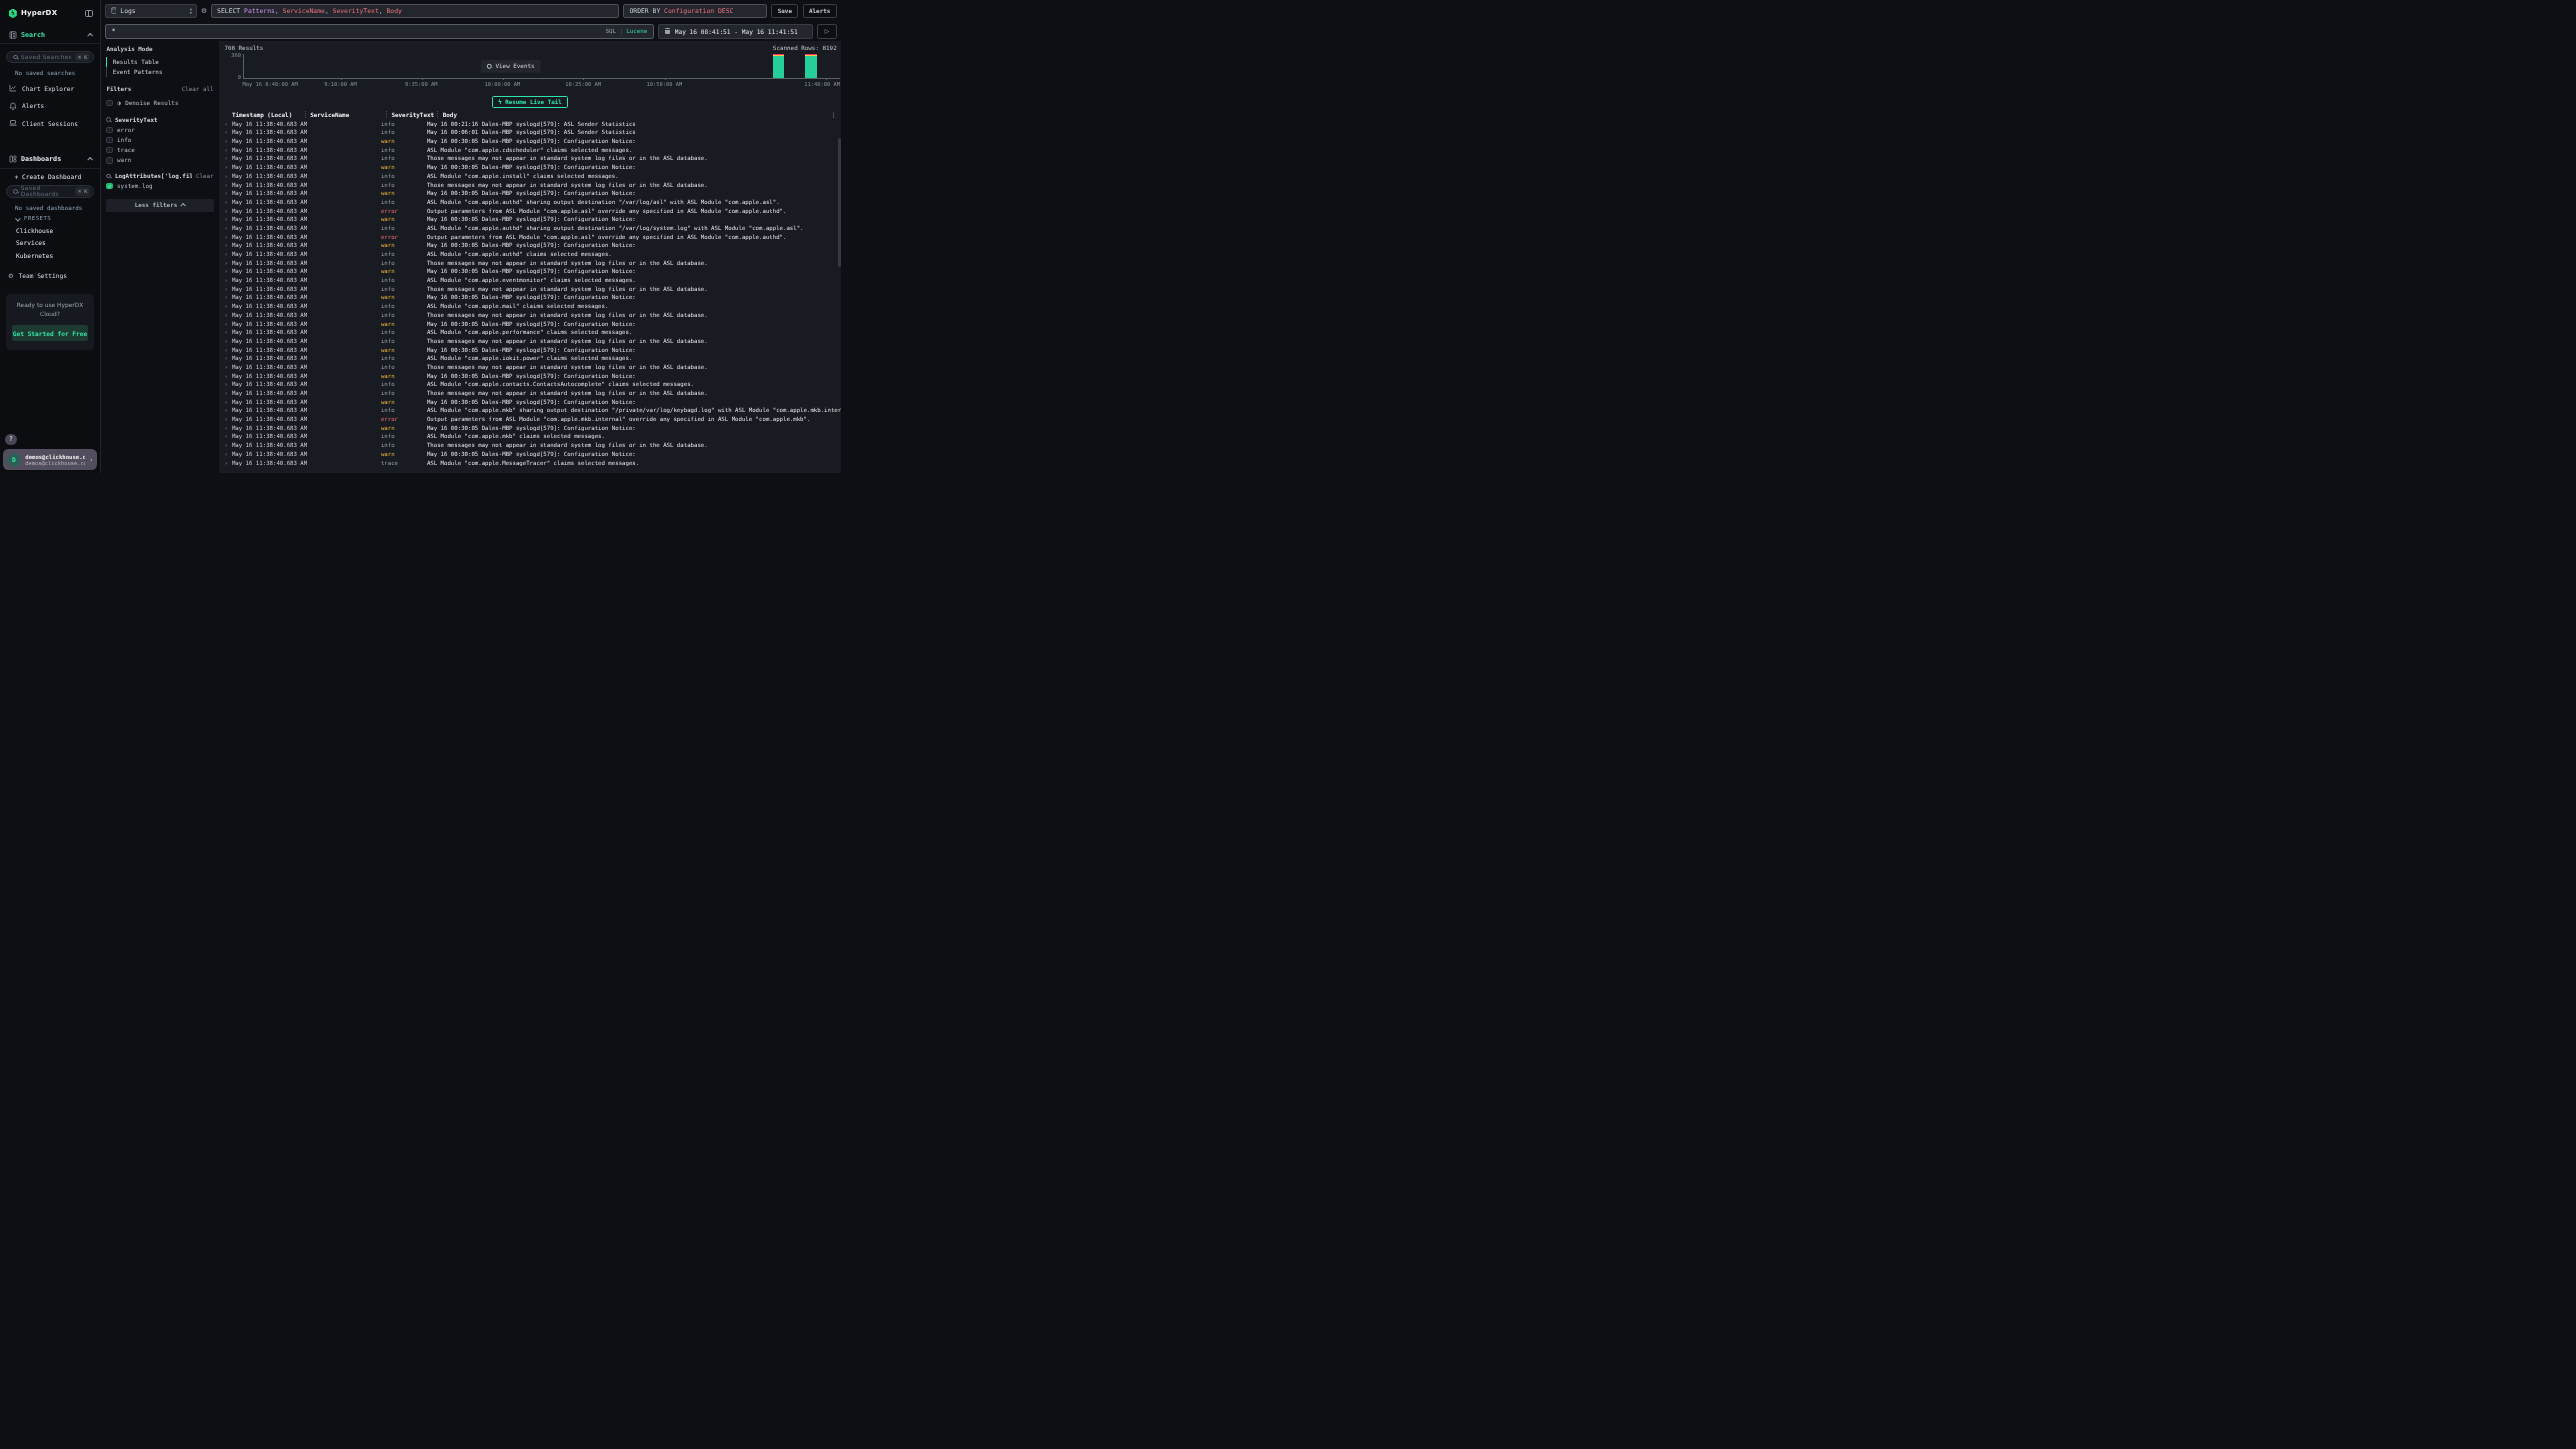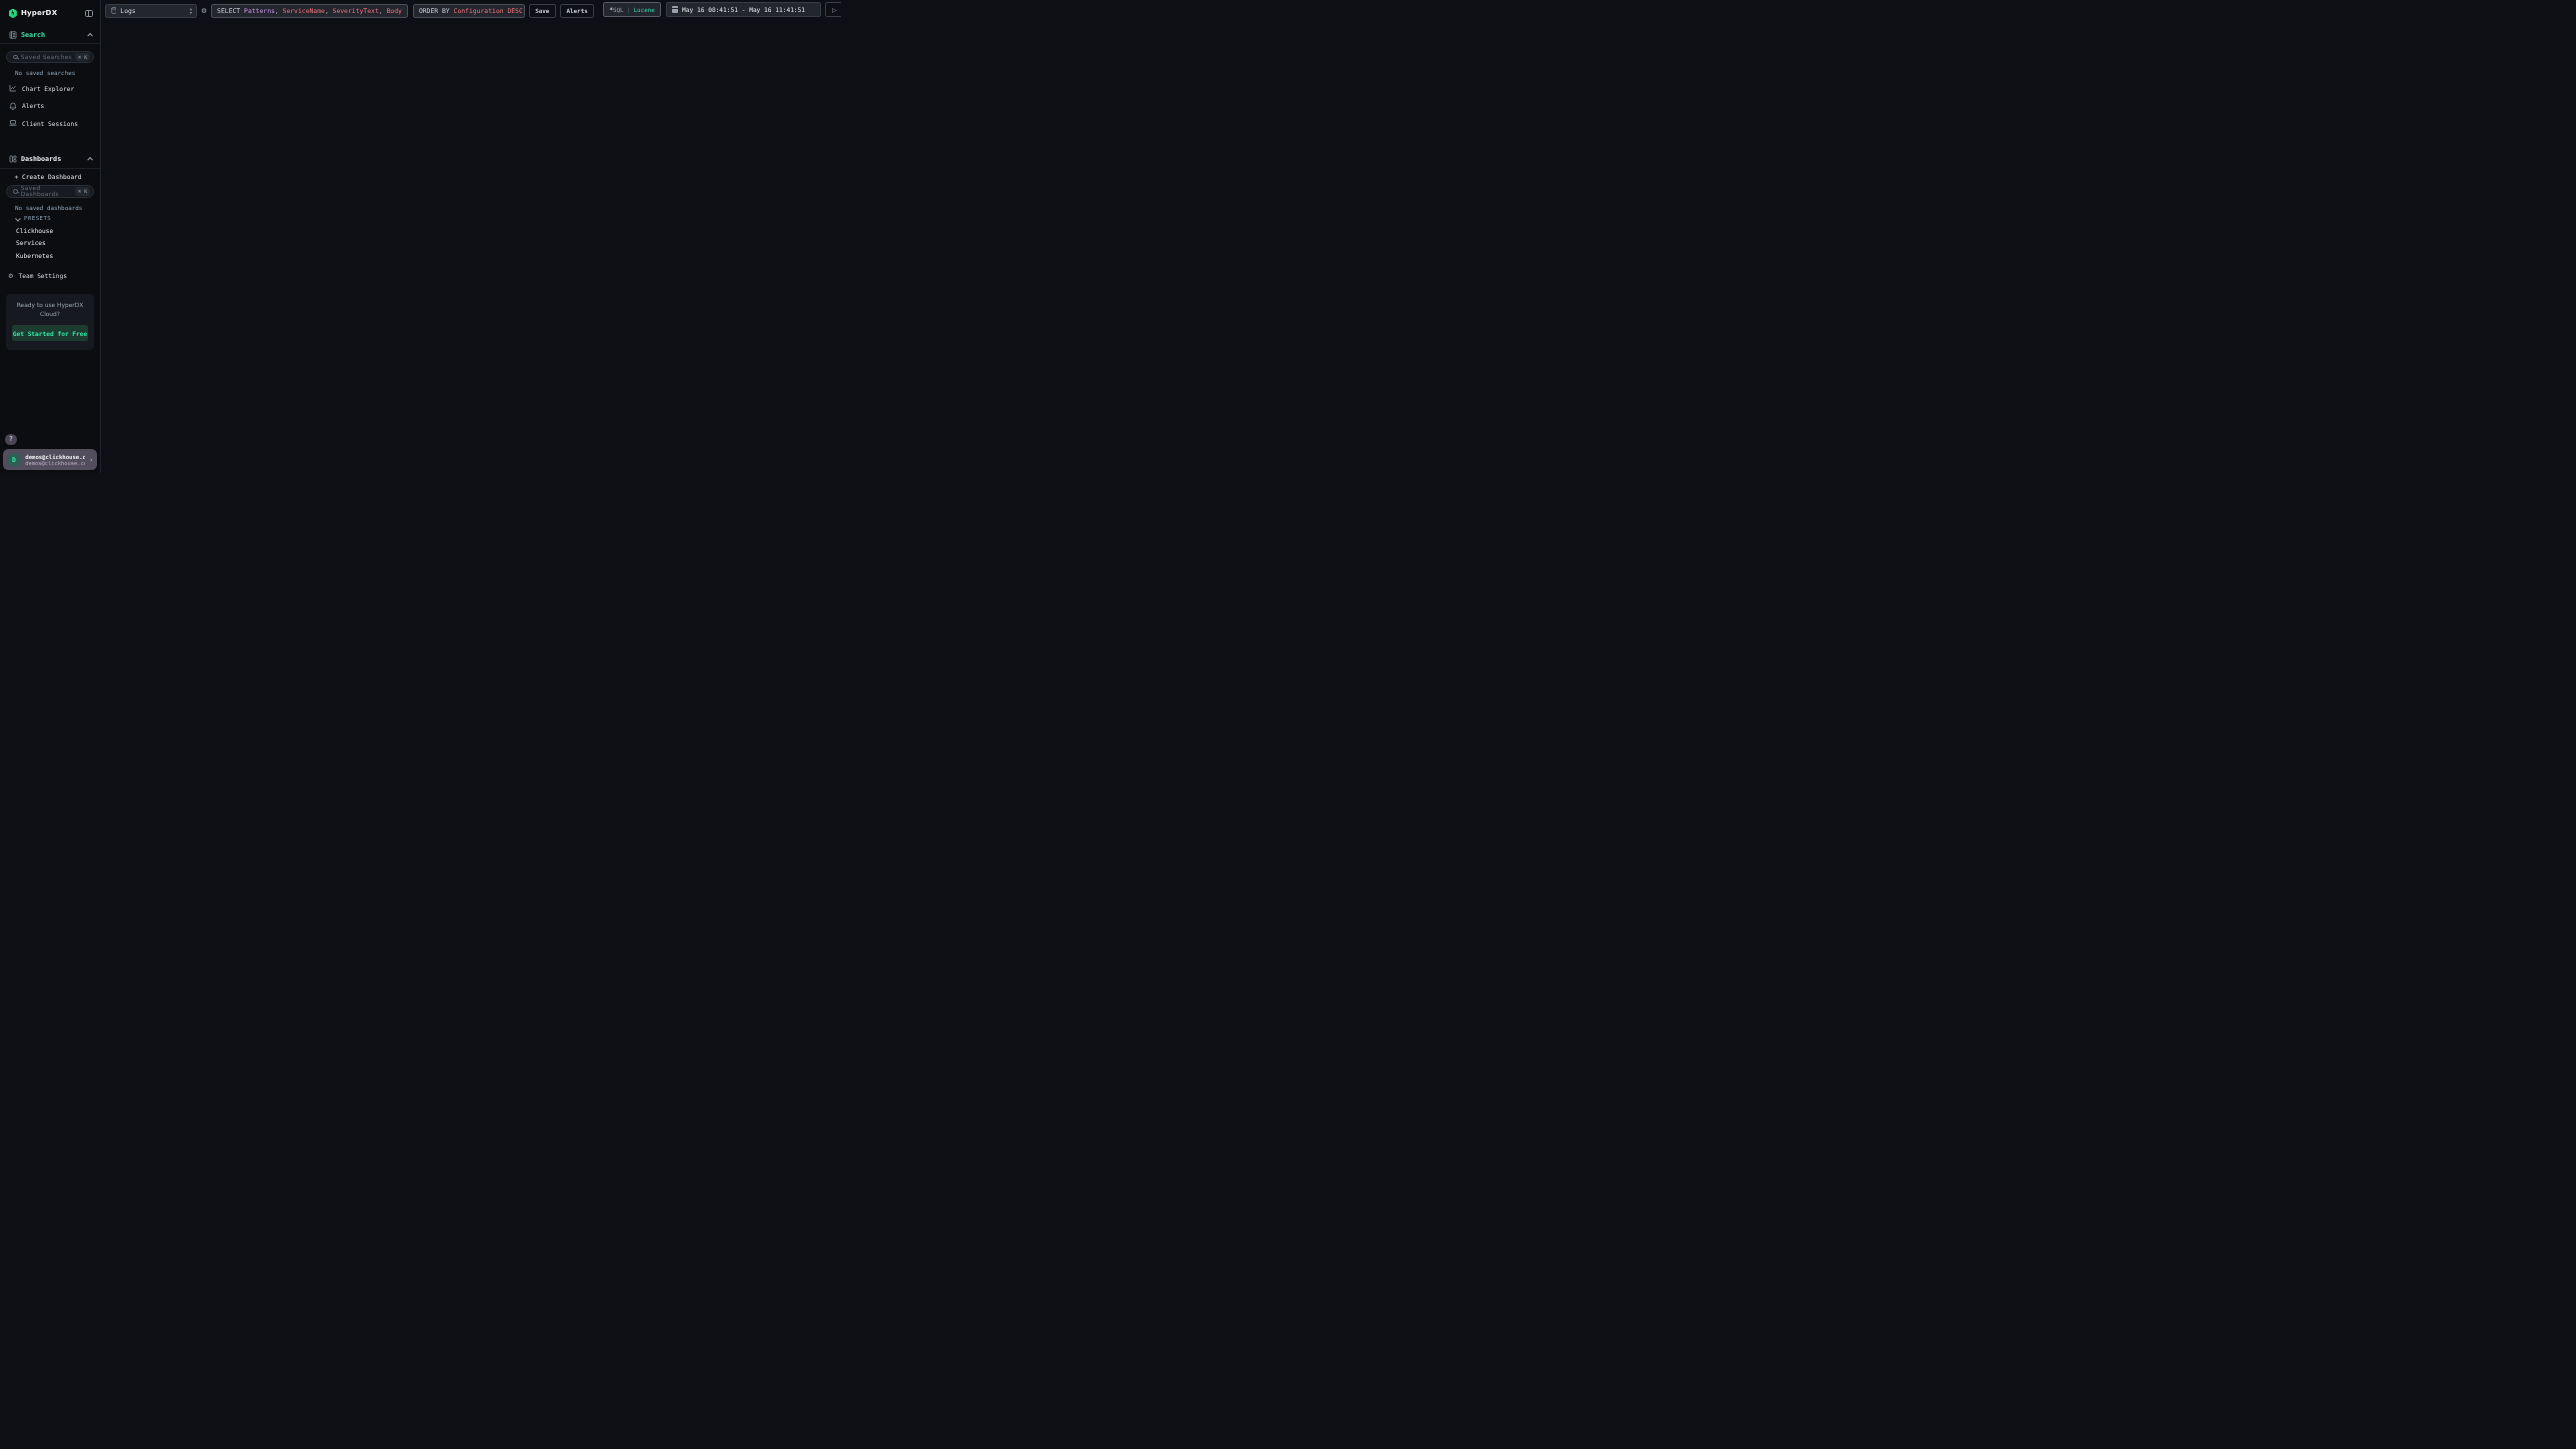--- a/index.html
+++ b/index.html
@@ -54,34 +54,34 @@
   .user-pill { margin:0 2.7px 3.2px 2.7px; background:#534e5e; border-radius:5.4px; padding:3.2px 4.3px;
                display:flex; align-items:center; gap:4.3px; cursor:pointer; }
   .avatar { width:14px; height:14px; border-radius:50%; background:#2e5f57; color:#37e3a4;
             font-weight:bold; display:flex; align-items:center; justify-content:center; font-size:6.4px; flex:none; }
   .user-lines { flex:1; overflow:hidden; }
   .user-email { font-weight:bold; font-size:5.6px; color:#f0f1f4; white-space:nowrap; }
   .user-team { font-size:5.4px; color:#b9b3c4; white-space:nowrap; }
   .user-chev { color:#cfd2da; font-size:6.4px; }
 
   
-  .right { display:flex; min-width:0; }
+  .right { display:flex; flex-direction:column; min-width:0; }
   .topbar { height:21.5px; display:flex; align-items:center; gap:4.3px; padding:0 4.3px; }
   .src-select { width:92px; height:14px; background:#24262d; border:0.5px solid #383c45; border-radius:2.1px;
                 display:flex; align-items:center; gap:3.8px; padding:0 4.3px; cursor:pointer; }
   .src-select .lbl { flex:1; color:#cfd3d9; font-size:6.4px; }
   .carets { display:flex; flex-direction:column; gap:0.5px; align-items:center; color:#8a919c; font-size:3.8px; line-height:3.2px; }
   .db-ic { width:5.9px; height:7px; stroke:#9aa1ab; fill:none; stroke-width:1.3; }
   .gear { color:#9aa1ab; font-size:8px; cursor:pointer; }
   .sqlbox { height:14px; background:#24262d; border:0.5px solid #4b505a; border-radius:2.1px;
             display:flex; align-items:center; padding:0 5.4px; font-size:6.4px; white-space:nowrap; overflow:hidden; }
   .query-box { flex:1; }
   .kw { color:#c8ccd4; font-weight:normal; }
   .fld-p { color:#c792ea; } .fld-s { color:#e8717c; } .comma { color:#9aa1ab; }
-  .orderby { width:112px; }
+  .orderby { width:144px; }
   .tb-btn { height:14px; background:transparent; border:0.5px solid #3a3f48; border-radius:2.1px;
             color:#c9cdd4; font-weight:bold; font-size:5.9px; padding:0 5.4px; cursor:pointer;
             font-family:"DejaVu Sans Mono","Liberation Mono",monospace; }
   .row2 { height:19.3px; display:flex; align-items:center; gap:4.3px; padding:0 4.3px; }
   .search-box { flex:1; height:15px; background:#24262d; border:0.5px solid #565b66; border-radius:2.1px;
                 display:flex; align-items:center; padding:0 5.4px; font-size:6.4px; }
   .search-box .val { flex:1; color:#eceef1; }
   .lang { font-size:5.9px; color:#9aa1ab; } .lang .sep { color:#555a63; padding:0 3.2px; }
   .lang .lucene { color:#2fd9a0; cursor:pointer; }
   .daterange { width:155px; height:15px; background:#24262d; border:0.5px solid #383c45; border-radius:2.1px;

